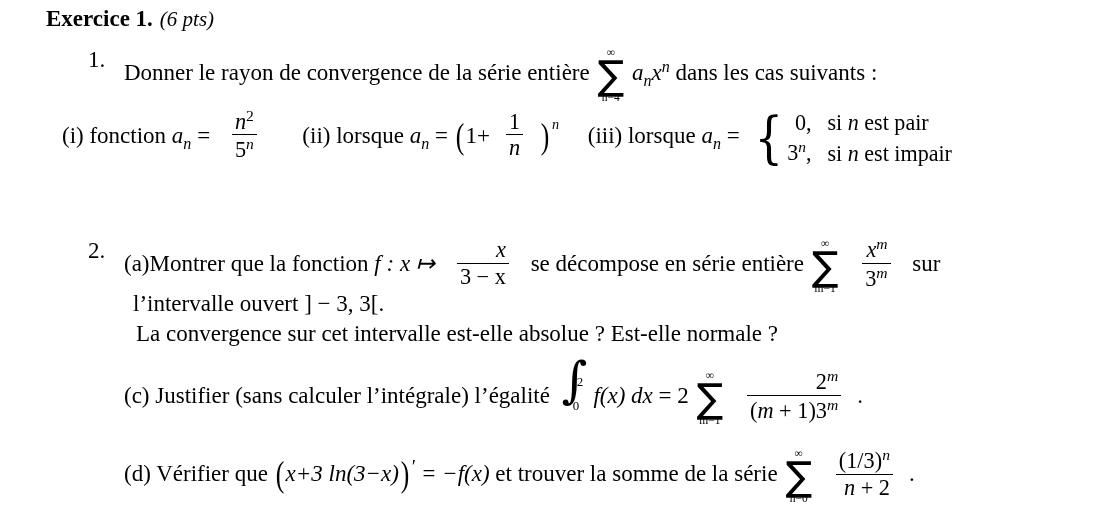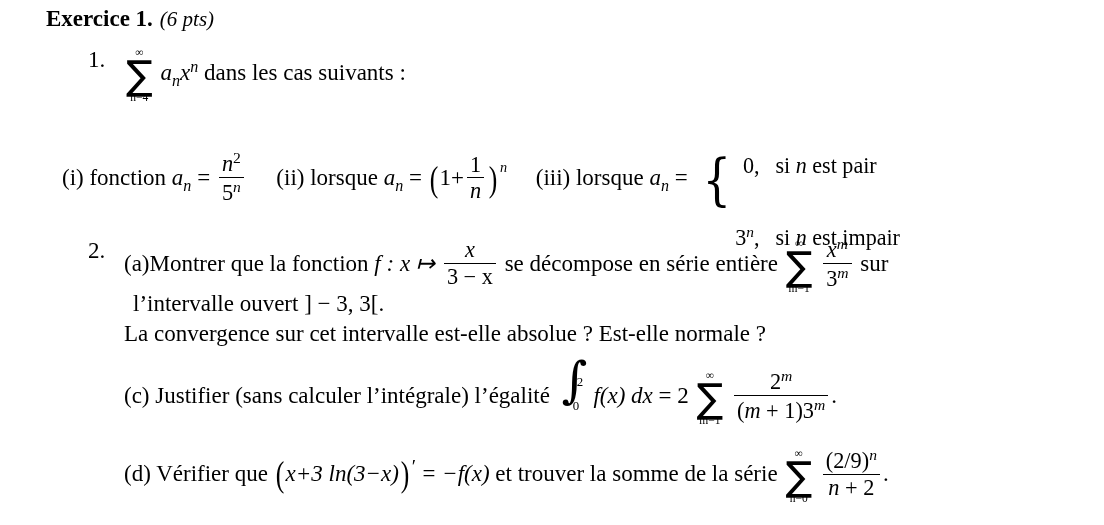--- a/index.html
+++ b/index.html
@@ -41,23 +41,23 @@
   .line {
     position: absolute;
     font-size: 23px;
     white-space: nowrap;
   }
 
   
   .frac {
     display: inline-block;
     vertical-align: middle;
-    text-align: center;
+    text-align: right;
     font-size: 0.97em;
-    margin: 0 3px;
+    margin: 0 16px;
     position: relative;
     top: -0.1em;
   }
   .frac .num {
     display: block;
     padding: 0 3px;
     line-height: 1.08;
   }
   .frac .den {
     display: block;
@@ -142,21 +142,21 @@
     font-family: "DejaVu Serif", serif;
     line-height: 0.9;
   }
   .cases .row {
     display: block;
     font-size: 0.96em;
     line-height: 1.32;
     white-space: nowrap;
   }
   .cases .c1 { display: inline-block; width: 40px; text-align: right; }
-  .cases .c2 { display: inline-block; margin-left: 16px; margin-top: 43px; }
+  .cases .c2 { display: inline-block; margin-left: 16px; }
 
   
   .bigparen {
     display: inline-block;
     font-size: 1.55em;
     vertical-align: middle;
     line-height: 0.95;
     position: relative;
     top: -0.02em;
     transform: scaleX(0.72);
@@ -177,20 +177,21 @@
 <body>
 
 <div class="page">
 
   <div class="ex-head">
     <span class="title">Exercice 1.</span><span class="pts">(6 pts)</span>
   </div>
 
   <div class="item-num" style="left:88px; top:47px;">1.</div>
   <div class="line" style="left:124px; top:47px;">
+    <span>Donner le rayon de convergence de la série entière</span>
     <span class="sum">
       <span class="sup">∞</span>
       <span class="sig">∑</span>
       <span class="sub">n=4</span>
     </span>
     <span class="it">a</span><span class="sub-s">n</span><span class="it">x</span><span class="sup-s">n</span>
     <span>dans les cas suivants :</span>
   </div>
 
   <div class="line" style="left:62px; top:108px;">
@@ -240,21 +241,21 @@
       <span class="sub">m=1</span>
     </span>
     <span class="frac">
       <span class="num"><span class="it">x</span><span class="sup-s">m</span></span>
       <span class="den"><span>3</span><span class="sup-s">m</span></span>
     </span>
     <span>sur</span>
   </div>
 
   <div class="line" style="left:133px; top:291px;">l’intervalle ouvert ] − 3, 3[.</div>
-  <div class="line" style="left:124px; top:321px;">La convergence sur cet intervalle est-elle absolue ? Est-elle normale ?</div>
+  <div class="line" style="left:136px; top:321px;">La convergence sur cet intervalle est-elle absolue ? Est-elle normale ?</div>
 
   <div class="line" style="left:124px; top:370px;">
     <span>(c)</span>
     <span>Justifier (sans calculer l’intégrale) l’égalité</span>
     <span class="intg">
       <span class="glyph">∫</span>
       <span class="top">2</span>
       <span class="bot">0</span>
     </span>
     <span class="it">f(x) dx</span>
@@ -275,18 +276,18 @@
     <span>Vérifier que</span>
     <span class="bigparen">(</span><span class="it">x+3 ln(3−x)</span><span class="bigparen">)</span><span class="prime">′</span>
     <span class="it">= −f(x)</span>
     <span>et trouver la somme de la série</span>
     <span class="sum">
       <span class="sup">∞</span>
       <span class="sig">∑</span>
       <span class="sub">n=0</span>
     </span>
     <span class="frac">
-      <span class="num"><span>(2/9)</span><span class="sup-s">n</span></span>
+      <span class="num"><span>(1/3)</span><span class="sup-s">n</span></span>
       <span class="den"><span class="it">n</span><span> + 2</span></span>
     </span><span>.</span>
   </div>
 
 </div>
 
 </body></html>

